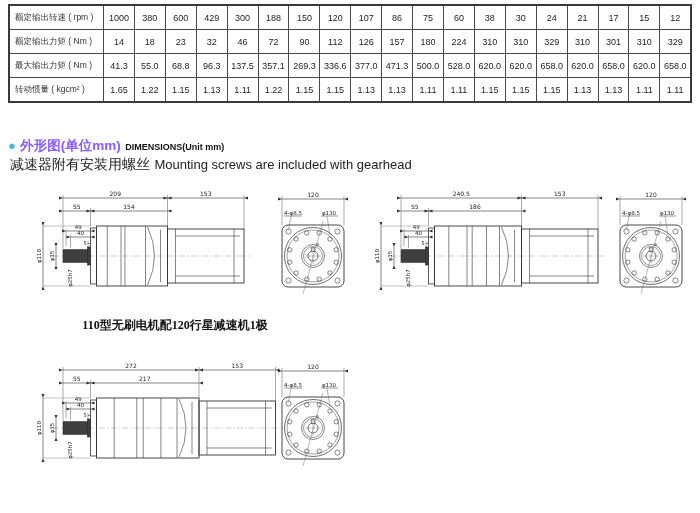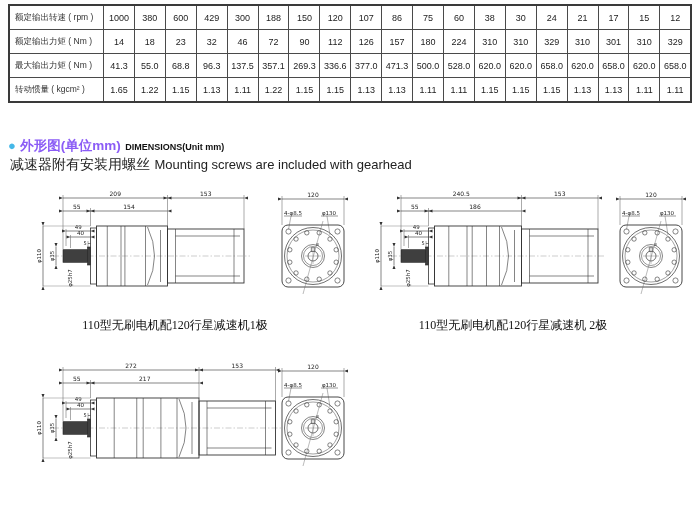--- a/index.html
+++ b/index.html
@@ -20,21 +20,21 @@
   .note-zh{font-size:14px;color:#222;}
   .note-en{font-size:13px;color:#222;}
   
   .drawing{position:absolute;width:335px;height:154px;}
   #drawing-1{left:25px;top:184px;}
   #drawing-2{left:363px;top:184px;}
   #drawing-3{left:25px;top:356px;}
   .drawing svg{position:absolute;left:0;top:0;}
   .caption{position:absolute;left:0;top:133px;width:300px;text-align:center;
            font-family:"Liberation Serif","DejaVu Serif",serif;
-           font-size:12px;font-weight:normal;color:#111;white-space:nowrap;}
+           font-size:12px;font-weight:bold;color:#111;white-space:nowrap;}
 </style>
 </head>
 <body>
 
 <table class="spec-table">
   <tbody>
       <tr>
         <th class="rowlab">额定输出转速 ( rpm )</th>
         <td>1000</td>
         <td>380</td>
@@ -337,21 +337,20 @@
       <line x1="288" y1="64" x2="288" y2="80" stroke="#666" stroke-width="0.4"></line>
       <line x1="298" y1="37" x2="278" y2="110" stroke="#666" stroke-width="0.45"></line>
       <text x="292.5" y="61.5" font-size="4" fill="#222" text-anchor="middle" font-family="&quot;DejaVu Sans&quot;,sans-serif">8</text>
       <text x="268" y="30.5" font-size="5.5" fill="#222" text-anchor="middle" font-family="&quot;DejaVu Sans&quot;,sans-serif">4-φ8.5</text>
       <line x1="259" y1="32" x2="277" y2="32" stroke="#333" stroke-width="0.5"></line>
       <line x1="266" y1="32" x2="263.5" y2="45.5" stroke="#555" stroke-width="0.45"></line>
       <text x="304" y="30.5" font-size="5.5" fill="#222" text-anchor="middle" font-family="&quot;DejaVu Sans&quot;,sans-serif">φ130</text>
       <line x1="296" y1="32" x2="313" y2="32" stroke="#333" stroke-width="0.5"></line>
       <line x1="302" y1="32" x2="305" y2="51" stroke="#555" stroke-width="0.45"></line>
     </svg>
-  <div class="caption">110型无刷电机配120行星减速机 2极</div>
 </div>
 <div class="drawing" id="drawing-3">
   <svg width="335" height="133" viewBox="0 0 335 133">
       <line x1="28" y1="72" x2="256.5" y2="72" stroke="#999" stroke-width="0.5" stroke-dasharray="6 2 1.5 2"></line>
       <rect x="38" y="65.7" width="24.5" height="12.6" fill="#3f3f3f" stroke="#222" stroke-width="0.6"></rect>
       <rect x="62.5" y="63" width="3" height="18" fill="#3f3f3f" stroke="#222" stroke-width="0.6"></rect>
       <rect x="65.5" y="44" width="6" height="56" fill="none" stroke="#333" stroke-width="0.8"></rect>
       <rect x="71.5" y="42" width="102.5" height="60" fill="none" stroke="#333" stroke-width="0.9"></rect>
       <line x1="89.21000000000001" y1="42" x2="89.21000000000001" y2="102" stroke="#333" stroke-width="0.6"></line>
       <line x1="111.75" y1="42" x2="111.75" y2="102" stroke="#333" stroke-width="0.6"></line>

